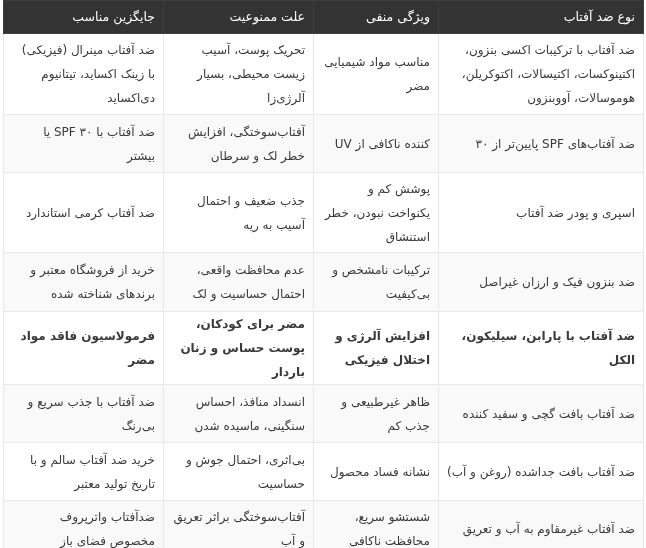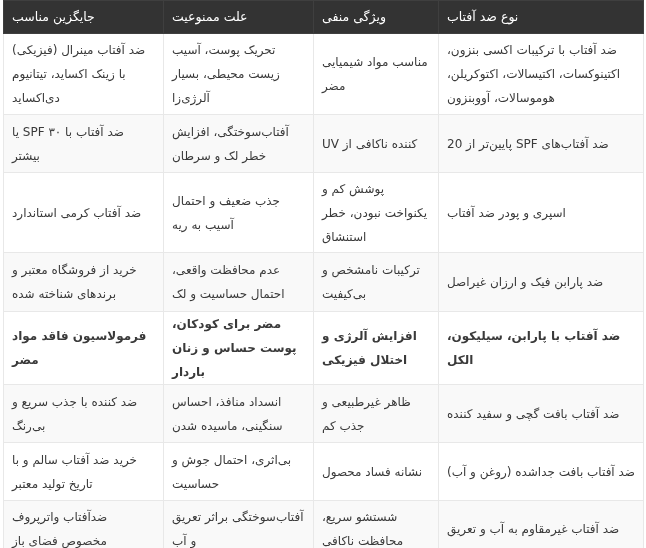--- a/index.html
+++ b/index.html
@@ -1,19 +1,19 @@
 <!DOCTYPE html>
 <html><head>
   <meta charset="utf-8">
   <style>
     html, body { margin: 0; padding: 0; background: #ffffff; }
     body { width: 646px; height: 548px; overflow: hidden; font-family: "DejaVu Sans", sans-serif; }
     .wrap { position: absolute; left: 3px; top: 0; width: 640px; }
     table { border-collapse: collapse; width: 640px; direction: rtl; table-layout: fixed; }
-    th, td { border: 1px solid #e8e8e8; text-align: left; vertical-align: middle; padding: 0 8px 0 8px; font-size: 12px; color: #3a3a3a; line-height: 24px; }
+    th, td { border: 1px solid #e8e8e8; text-align: right; vertical-align: middle; padding: 0 8px 0 8px; font-size: 12px; color: #3a3a3a; line-height: 24px; }
     th { background: #333333; color: #ffffff; font-weight: normal; height: 32px; border: 1px solid #3f3f3f; font-size: 12.5px; }
     tbody tr:nth-child(even) td { background: #f9f9f9; }
     tbody tr:nth-child(odd) td { background: #ffffff; }
     col.c1 { width: 205px; }
     col.c2 { width: 125px; }
     col.c3 { width: 150px; }
     col.c4 { width: 160px; }
     tr.r1 td { height: 80px; margin-top: 9px; }
     tr.r2 td { height: 57px; margin-top: 48px; }
     tr.r3 td { height: 79px; }
@@ -43,48 +43,48 @@
       </tr>
     </thead>
     <tbody>
       <tr class="r1">
         <td>ضد آفتاب با ترکیبات اکسی بنزون، اکتینوکسات، اکتیسالات، اکتوکریلن، هوموسالات، آووبنزون</td>
         <td>مناسب مواد شیمیایی مضر</td>
         <td>تحریک پوست، آسیب زیست محیطی، بسیار آلرژی‌زا</td>
         <td>ضد آفتاب مینرال (فیزیکی) با زینک اکساید، تیتانیوم دی‌اکساید</td>
       </tr>
       <tr class="r2">
-        <td>ضد آفتاب‌های SPF پایین‌تر از 20</td>
+        <td>ضد آفتاب‌های SPF پایین‌تر از ۳۰</td>
         <td>کننده ناکافی از UV</td>
         <td>آفتاب‌سوختگی، افزایش خطر لک و سرطان</td>
         <td>ضد آفتاب با ۳۰ SPF یا بیشتر</td>
       </tr>
       <tr class="r3">
         <td>اسپری و پودر ضد آفتاب</td>
         <td>پوشش کم و یکنواخت نبودن، خطر استنشاق</td>
         <td>جذب ضعیف و احتمال آسیب به ریه</td>
         <td>ضد آفتاب کرمی استاندارد</td>
       </tr>
       <tr class="r4">
-        <td>ضد پارابن فیک و ارزان غیراصل</td>
+        <td>ضد بنزون فیک و ارزان غیراصل</td>
         <td>ترکیبات نامشخص و بی‌کیفیت</td>
         <td>عدم محافظت واقعی، احتمال حساسیت و لک</td>
         <td>خرید از فروشگاه معتبر و برندهای شناخته شده</td>
       </tr>
       <tr class="r5">
         <td>ضد آفتاب با پارابن، سیلیکون، الکل</td>
         <td>افزایش آلرژی و اختلال فیزیکی</td>
         <td>مضر برای کودکان، پوست حساس و زنان باردار</td>
         <td>فرمولاسیون فاقد مواد مضر</td>
       </tr>
       <tr class="r6">
         <td>ضد آفتاب بافت گچی و سفید کننده</td>
         <td>ظاهر غیرطبیعی و جذب کم</td>
         <td>انسداد منافذ، احساس سنگینی، ماسیده شدن</td>
-        <td>ضد کننده با جذب سریع و بی‌رنگ</td>
+        <td>ضد آفتاب با جذب سریع و بی‌رنگ</td>
       </tr>
       <tr class="r7">
         <td>ضد آفتاب بافت جداشده (روغن و آب)</td>
         <td>نشانه فساد محصول</td>
         <td>بی‌اثری، احتمال جوش و حساسیت</td>
         <td>خرید ضد آفتاب سالم و با تاریخ تولید معتبر</td>
       </tr>
       <tr class="r8">
         <td>ضد آفتاب غیرمقاوم به آب و تعریق</td>
         <td>شستشو سریع، محافظت ناکافی</td>

